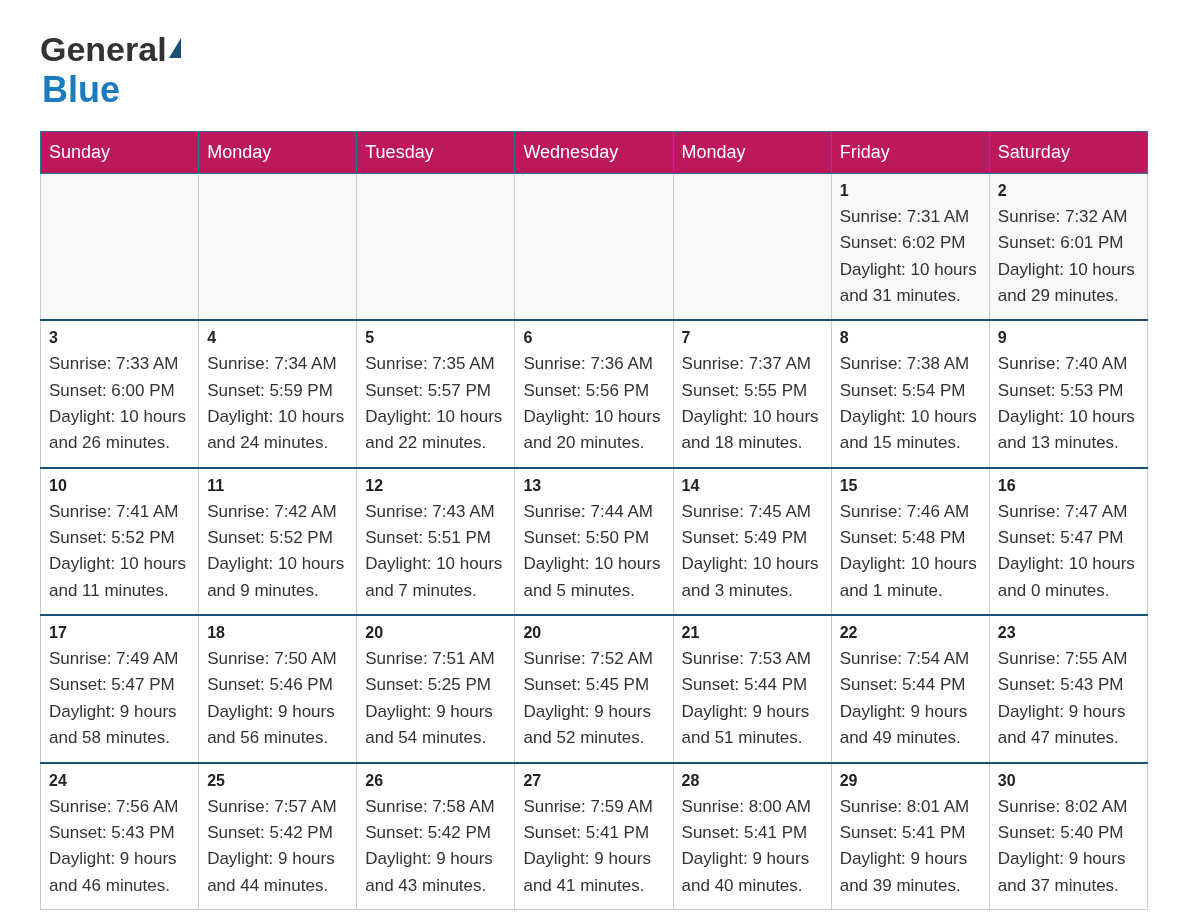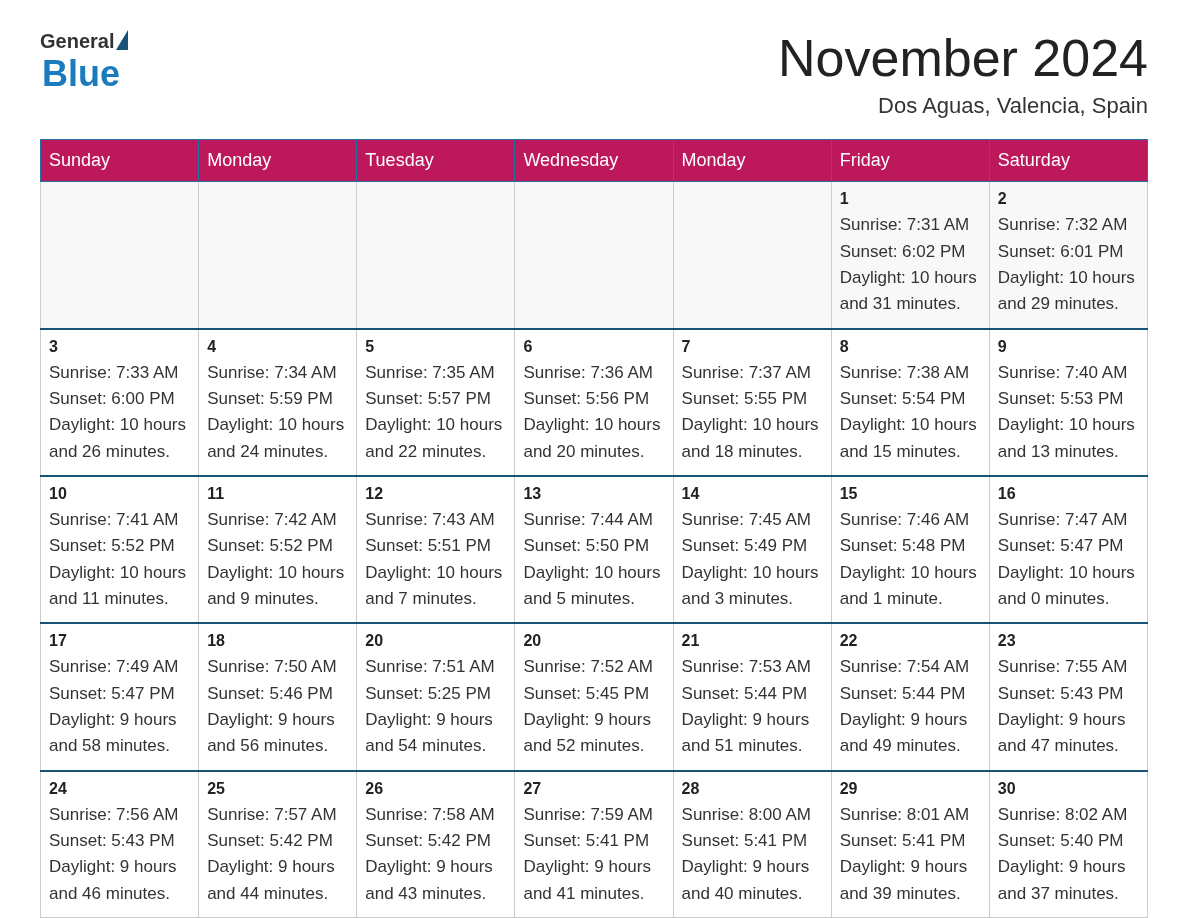--- a/index.html
+++ b/index.html
@@ -15,21 +15,21 @@
       justify-content: space-between;
       align-items: flex-start;
       margin-bottom: 20px;
     }
     .logo {
       display: flex;
       flex-direction: column;
       align-items: flex-start;
     }
     .logo-general {
-      font-size: 20px;
+      font-size: 34px;
       font-weight: bold;
       color: #333;
       display: flex;
       align-items: center;
     }
     .logo-triangle {
       width: 0;
       height: 0;
       border-left: 12px solid transparent;
       border-bottom: 20px solid #1a5276;
@@ -109,24 +109,20 @@
 </head>
 <body>
 
 <div class="header">
   <div class="logo">
     <div class="logo-general">
       <span>General</span>
         <span class="logo-triangle"></span>
     </div>
     <span class="logo-blue">Blue</span>
-  </div>
-  <div class="title-section">
-    <div class="month-title">November 2024</div>
-    <div class="location">Dos Aguas, Valencia, Spain</div>
   </div>
 </div>
 
 <table class="calendar">
   <thead>
     <tr>
     <th>Sunday</th>
         <th>Monday</th>
         <th>Tuesday</th>
         <th>Wednesday</th>

